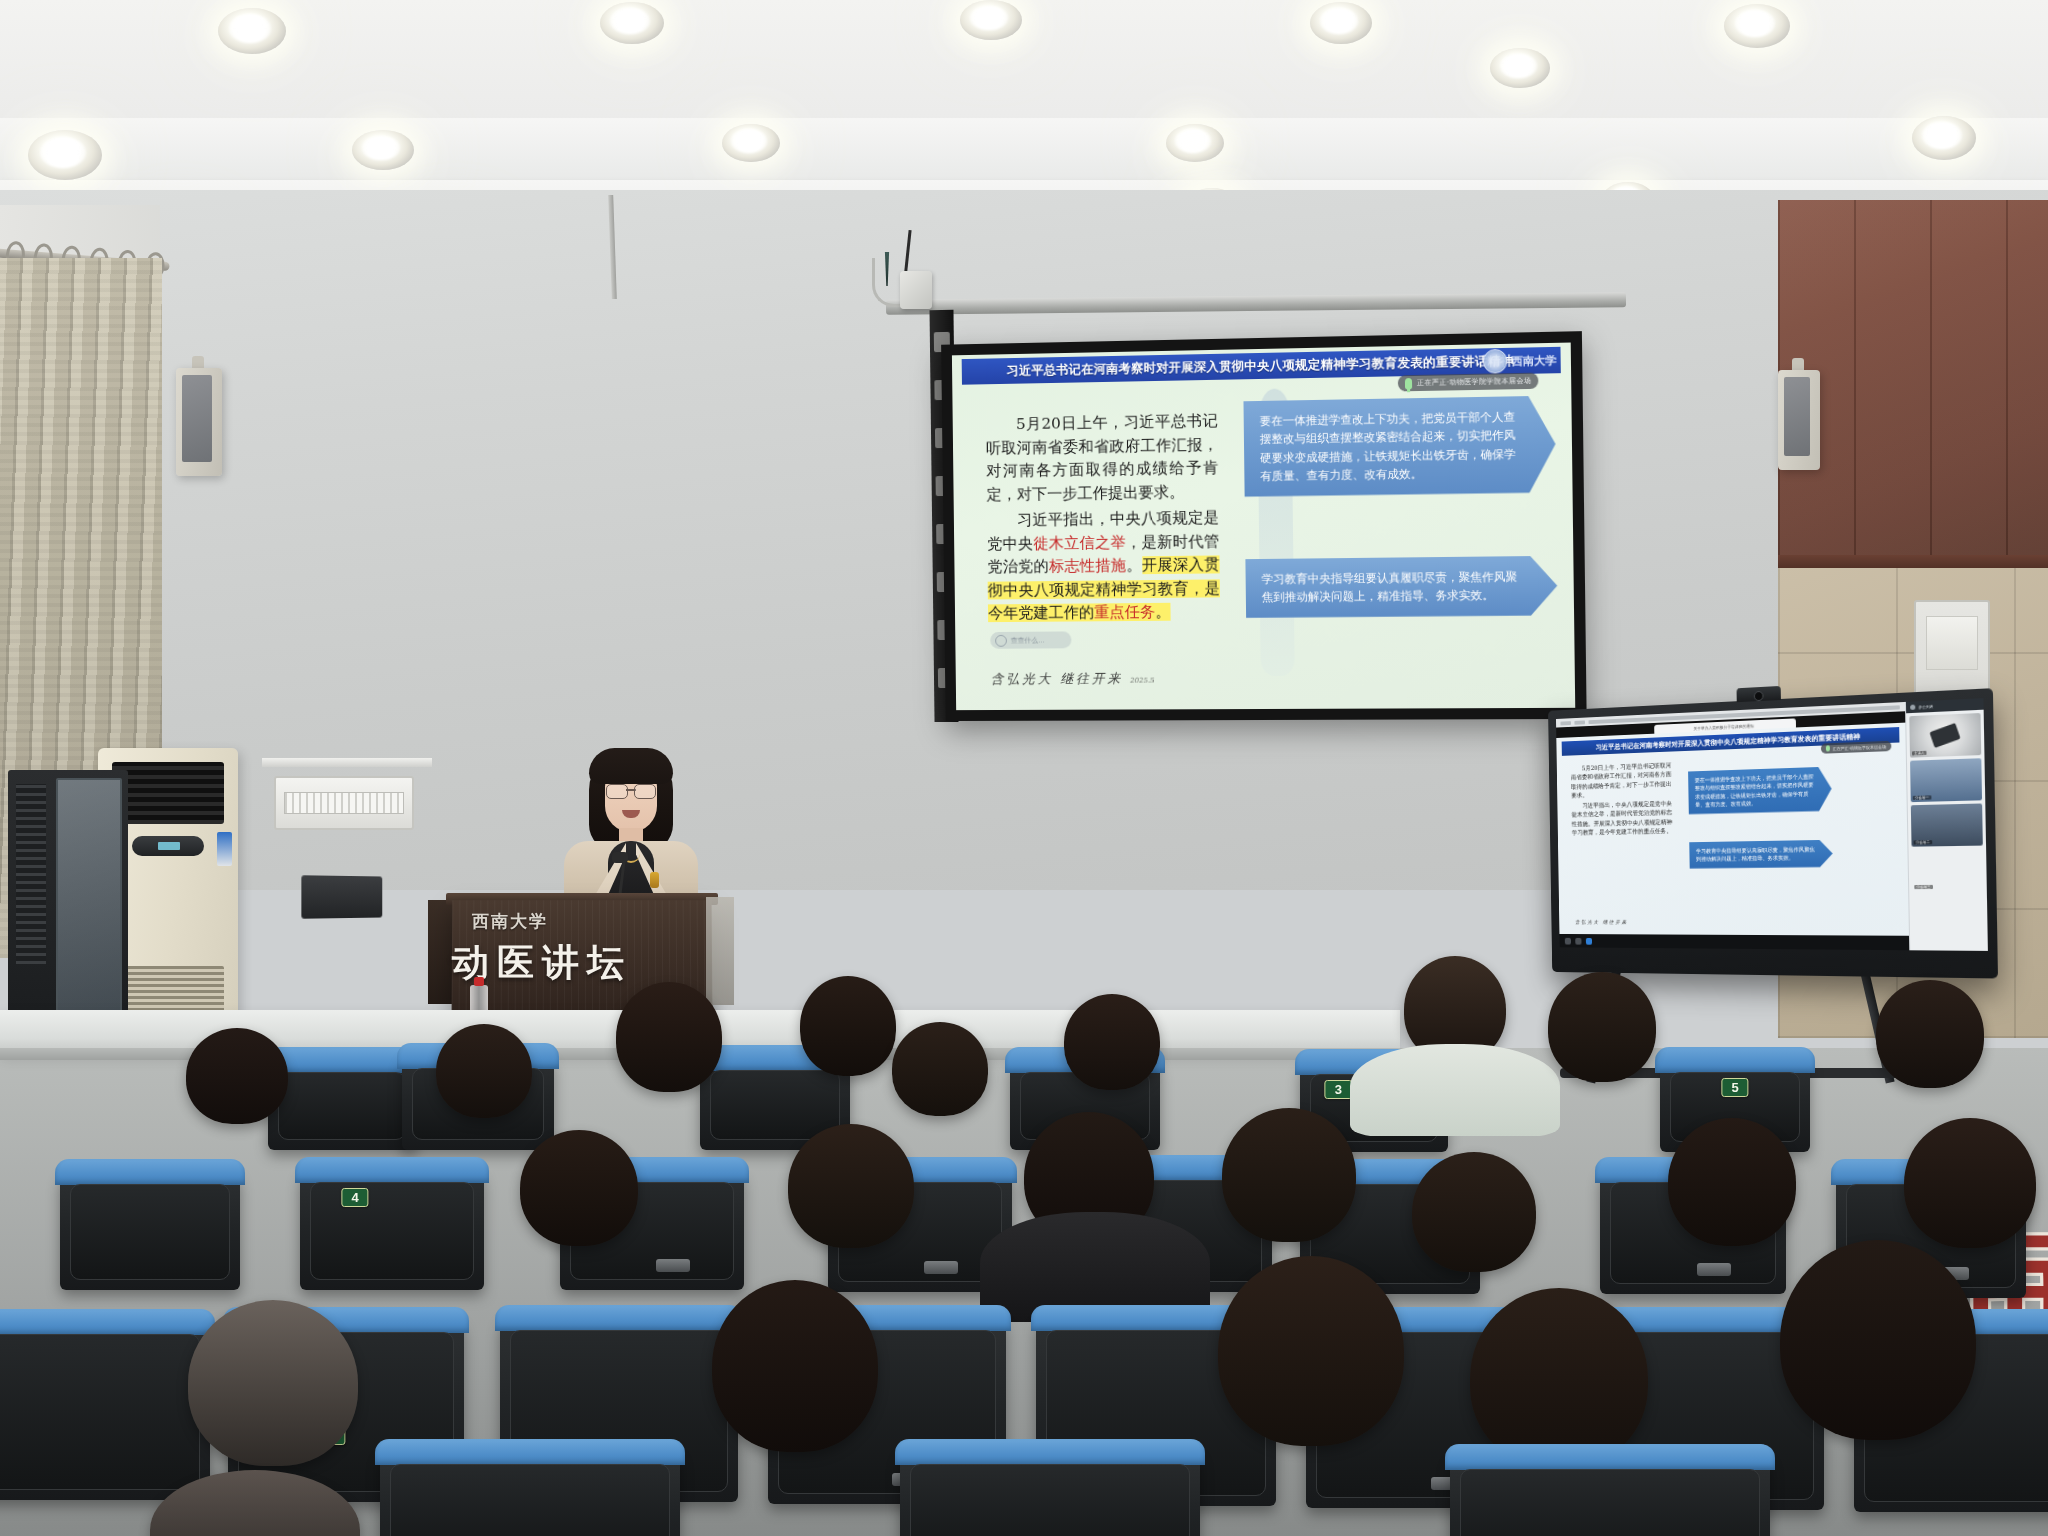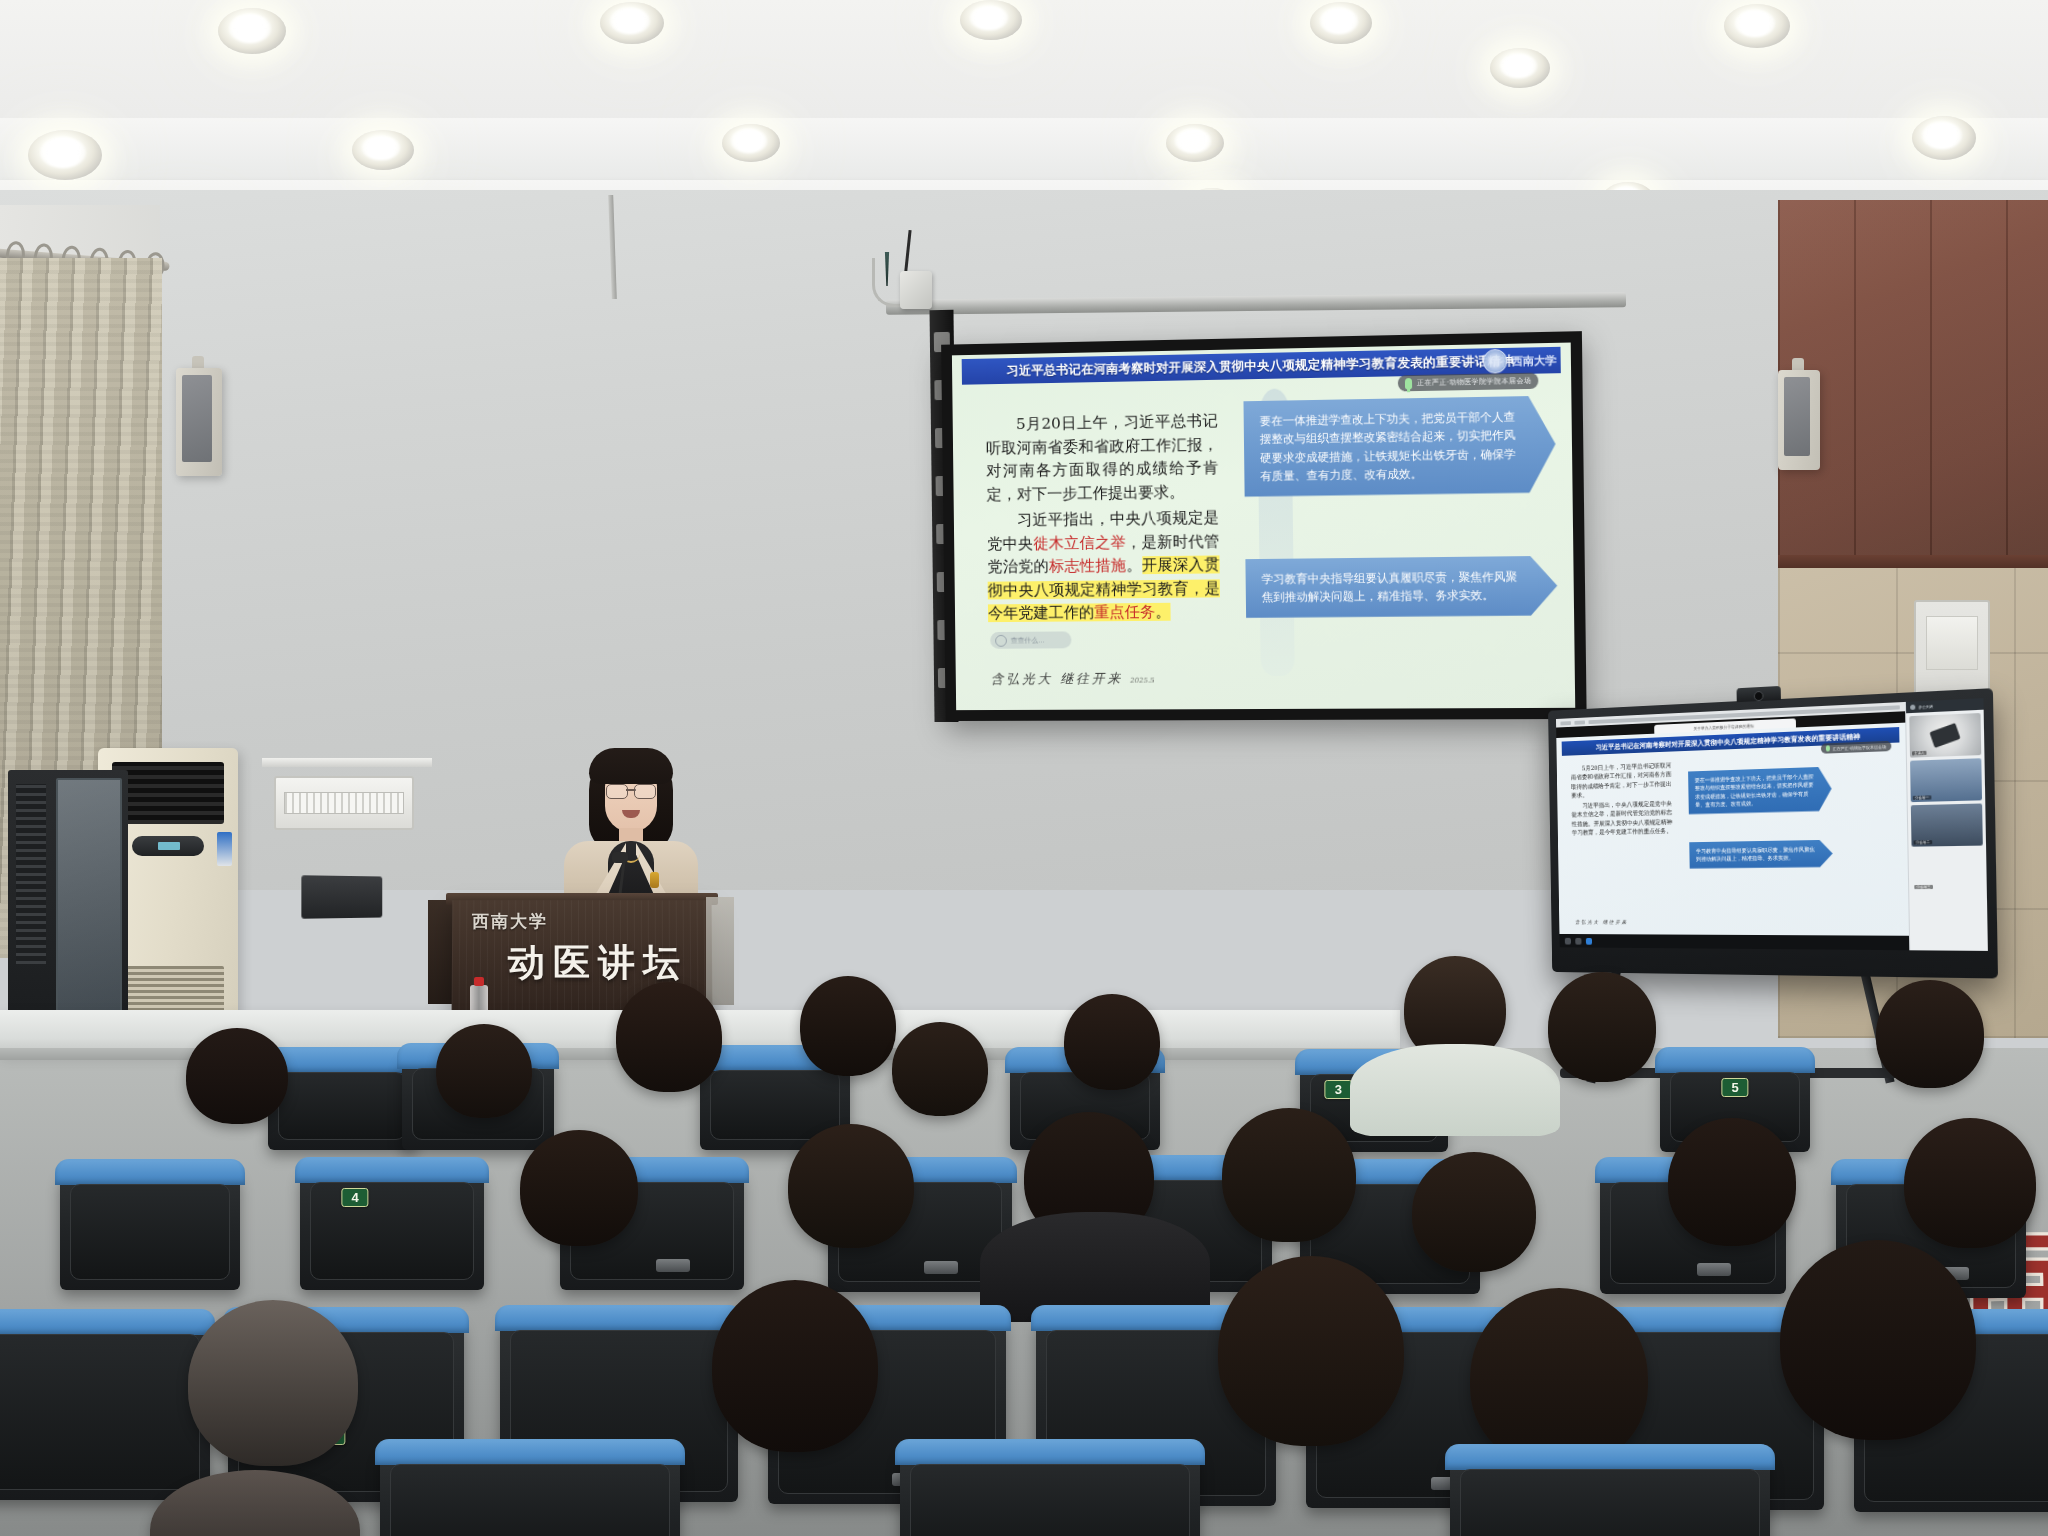--- a/index.html
+++ b/index.html
@@ -324,21 +324,21 @@
     position:absolute;left:446px;top:893px;width:272px;height:12px;
     background:linear-gradient(180deg,#5a473b,#3b2d25);border-radius:2px;
   }
   .podium-uni{
     position:absolute;left:472px;top:910px;
     font-family:"DejaVu Serif","Liberation Serif",serif;
     font-size:17px;color:#e9e4dc;letter-spacing:2px;font-weight:700;
     text-shadow:0 1px 2px rgba(0,0,0,.6);opacity:.92;
   }
   .podium-main{
-    position:absolute;left:452px;top:938px;width:292px;text-align:center;
+    position:absolute;left:452px;top:938px;width:292px;
     font-family:"DejaVu Serif","Liberation Serif",serif;
     font-size:37px;font-weight:700;color:#f4f1ea;letter-spacing:8px;
     text-shadow:0 2px 4px rgba(0,0,0,.55);
   }
   .podium-side{
     position:absolute;left:706px;top:897px;width:28px;height:108px;
     background:linear-gradient(180deg,#b9b6ae,#8d8a83);opacity:.85;
   }
   .podium-side2{
     position:absolute;left:428px;top:900px;width:26px;height:104px;

